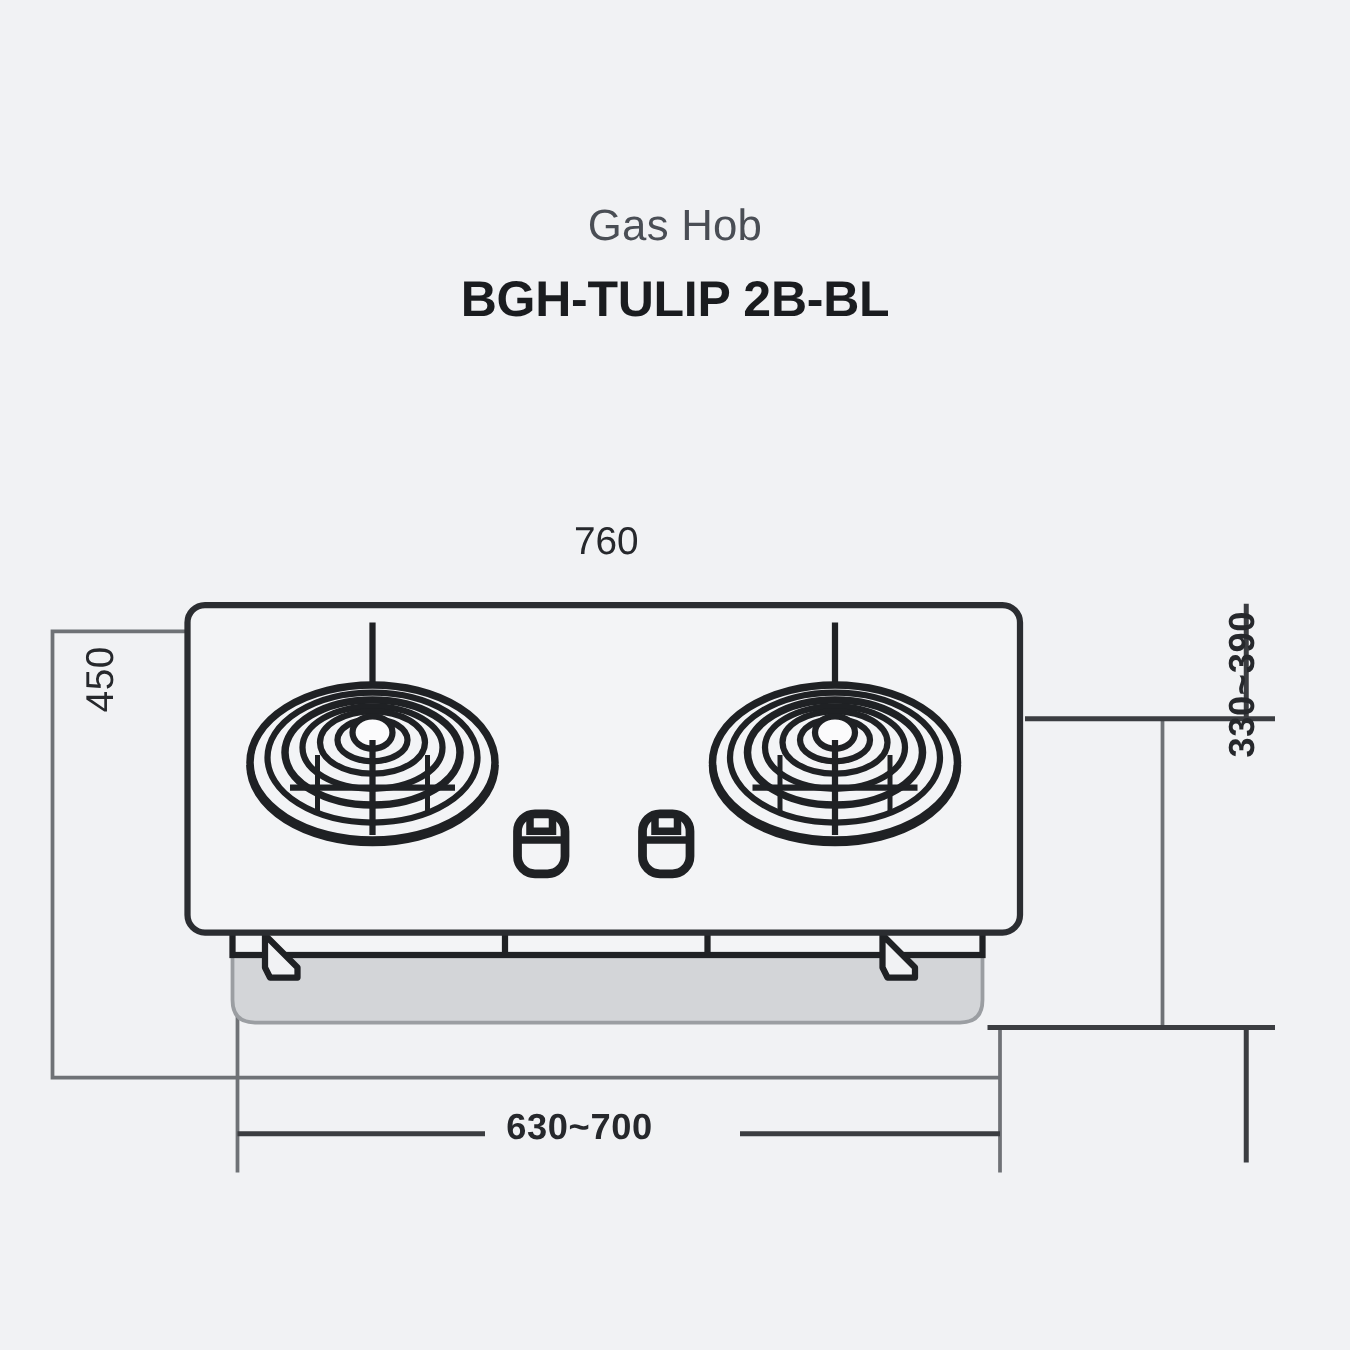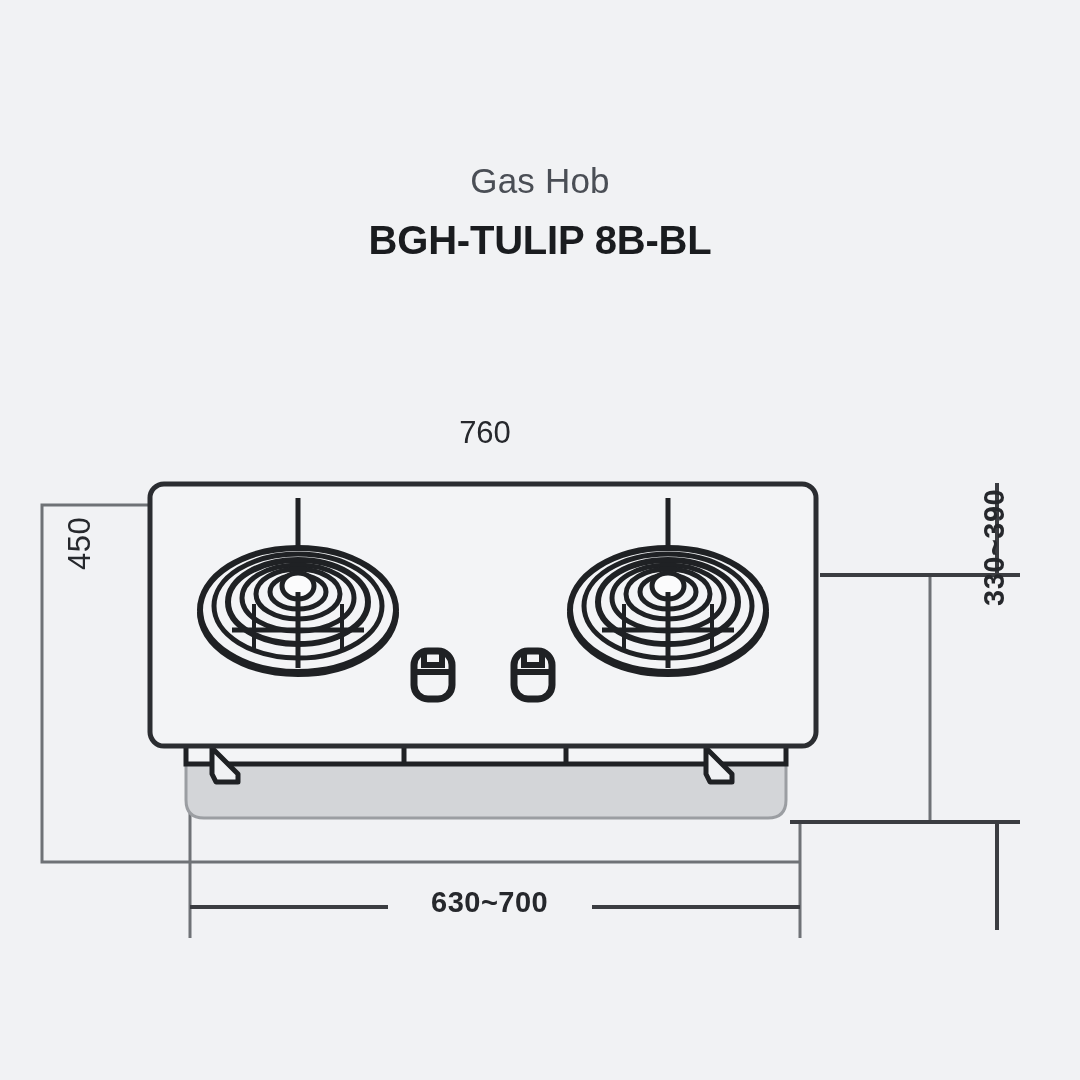--- a/index.html
+++ b/index.html
@@ -80,31 +80,30 @@
     transform: rotate(-90deg);
     transform-origin: left top;
     letter-spacing: 0.5px;
   }
   .dim-630 {
     left: 405px;
     top: 886px;
     font-size: 29px;
     font-weight: 700;
     letter-spacing: 0.5px;
-    margin-left: 26px;
   }
 </style>
 </head>
 <body style="background: rgb(241, 242, 244);">
 
 <div id="stage">
 
   <div class="title-block">
     <div class="product-category">Gas Hob</div>
-    <div class="product-model">BGH-TULIP 8B-BL</div>
+    <div class="product-model">BGH-TULIP 2B-BL</div>
   </div>
 
   <svg id="drawing" viewBox="0 0 1080 1080">
 
     <defs>
 
       <g id="burner-unit">
 
         <line x1="0" y1="-108" x2="0" y2="-34" stroke="#1f2124" stroke-width="5"></line>
 

